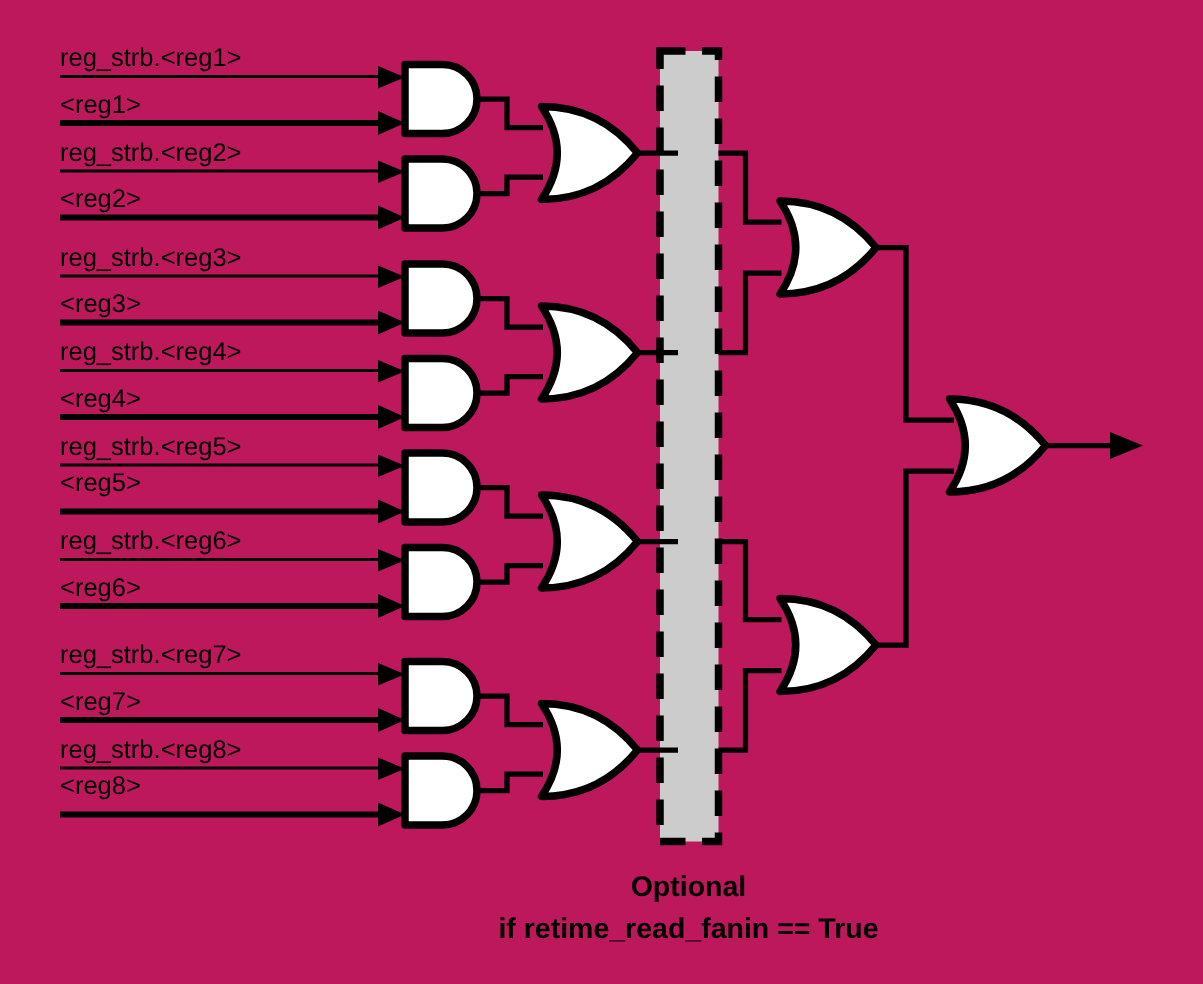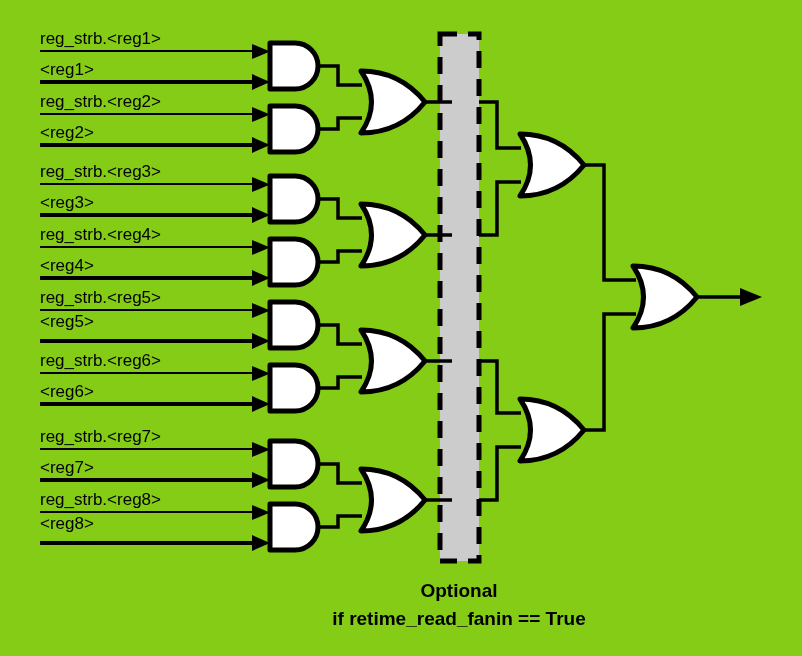--- a/index.html
+++ b/index.html
@@ -8,21 +8,21 @@
     padding: 0;
     background: #ffffff;
   }
   body {
     font-family: "Liberation Sans", sans-serif;
   }
   #diagram-root {
     position: relative;
     width: 802px;
     height: 656px;
-    background: #84cc16;
+    background: #be185d;
     overflow: hidden;
   }
   #diagram-svg {
     position: absolute;
     left: 0;
     top: 0;
     width: 802px;
     height: 656px;
     display: block;
   }

